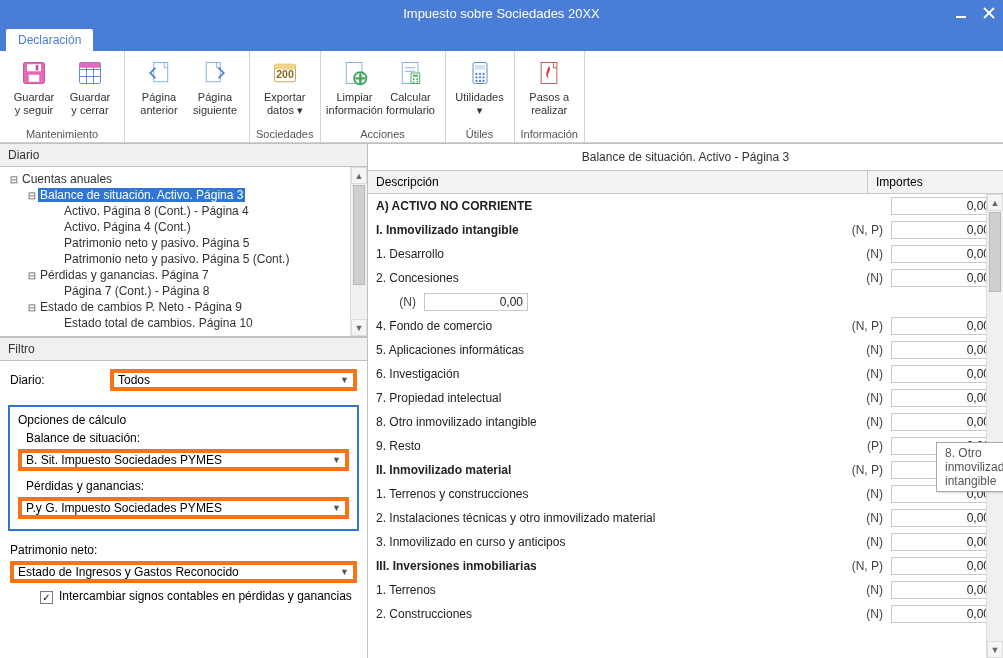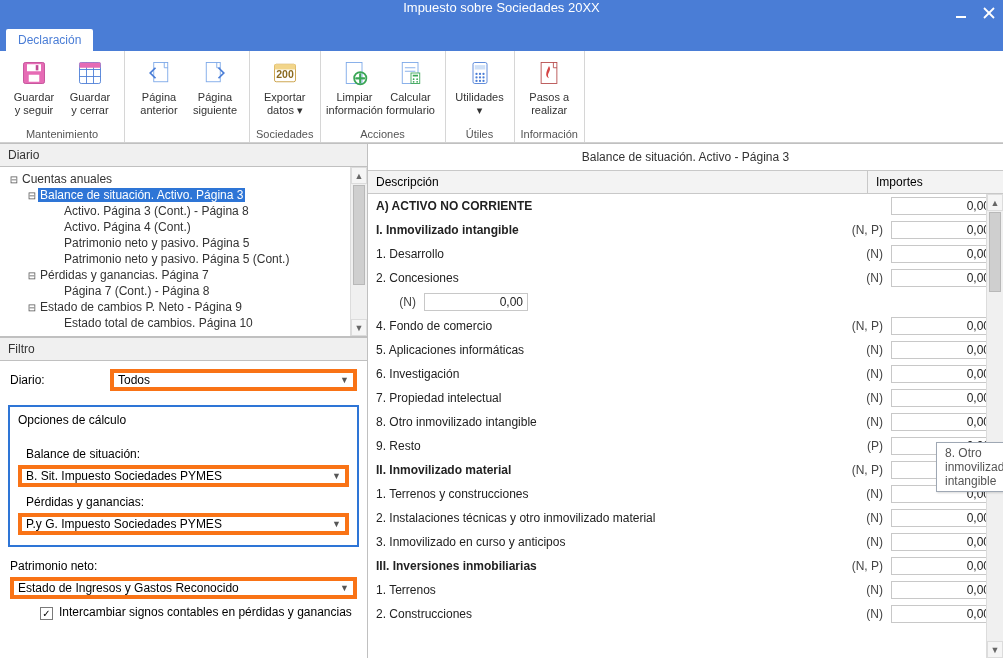--- a/index.html
+++ b/index.html
@@ -1,19 +1,19 @@
 <!DOCTYPE html>
 <html><head>
 <meta charset="utf-8">
 <style>
 * { margin: 0; padding: 0; box-sizing: border-box; font-family: "Segoe UI", Arial, sans-serif; font-size: 12px; }
 body { background: #fff; width: 1003px; height: 658px; overflow: hidden; display: flex; flex-direction: column; }
 
 
-.titlebar { background: #4a7dd6; color: #fff; height: 26px; display: flex; align-items: flex-start; justify-content: center; position: relative; }
+.titlebar { background: #4a7dd6; color: #fff; height: 26px; display: flex; align-items: center; justify-content: center; position: relative; }
 .titlebar-title { font-size: 13px; }
 .titlebar-controls { position: absolute; right: 0; top: 0; display: flex; }
 .titlebar-btn { width: 28px; height: 26px; display: flex; align-items: center; justify-content: center; color: #fff; font-size: 14px; cursor: pointer; }
 
 
 .tabs-row { background: #4a7dd6; height: 25px; display: flex; align-items: flex-end; padding-left: 6px; }
 .tab { background: #fff; color: #4a7dd6; padding: 4px 12px; border-radius: 2px 2px 0 0; font-size: 12px; }
 
 
 .ribbon { background: #fff; border-bottom: 1px solid #d0d0d0; height: 92px; display: flex; }
@@ -49,21 +49,21 @@
 
 
 .filtro-body { padding: 8px 10px; }
 .filtro-row { display: flex; align-items: center; gap: 10px; }
 .filtro-label { width: 90px; }
 .select { flex: 1; height: 22px; border: 4px solid #f97316; background: #fff; display: flex; align-items: center; justify-content: space-between; padding: 0 4px; cursor: pointer; }
 .select .caret { font-size: 9px; color: #555; }
 
 
 .opciones { margin: 6px 8px 8px; border: 2px solid #2e75d6; padding: 6px 8px 10px; }
-.opciones-title { margin-bottom: 20px; }
+.opciones-title { margin-bottom: 4px; }
 .opt-block { margin-bottom: 8px; }
 .opt-block .opt-label { margin-bottom: 4px; padding-left: 8px; }
 .opt-block .select { width: 100%; }
 
 .patrimonio { padding: 4px 10px 8px; }
 .patrimonio .opt-label { margin-bottom: 4px; }
 .checkbox-row { display: flex; align-items: flex-start; gap: 6px; padding: 6px 4px 0 30px; }
 .checkbox { width: 13px; height: 13px; border: 1px solid #7a7a7a; background: #fff; display: flex; align-items: center; justify-content: center; font-size: 10px; margin-top: 2px; flex: none; }
 
 
@@ -267,21 +267,21 @@
       <div class="tree-row indent-0">
           <span class="tree-toggle">⊟</span>
           <span class="tree-label">Cuentas anuales</span>
         </div>
         <div class="tree-row indent-1 selected">
           <span class="tree-toggle">⊟</span>
           <span class="tree-label">Balance de situación. Activo. Página 3</span>
         </div>
         <div class="tree-row indent-2">
           <span class="tree-toggle">&nbsp;</span>
-          <span class="tree-label">Activo. Página 3 (Cont.) - Página 8</span>
+          <span class="tree-label">Activo. Página 8 (Cont.) - Página 4</span>
         </div>
         <div class="tree-row indent-2">
           <span class="tree-toggle">&nbsp;</span>
           <span class="tree-label">Activo. Página 4 (Cont.)</span>
         </div>
         <div class="tree-row indent-2">
           <span class="tree-toggle">&nbsp;</span>
           <span class="tree-label">Patrimonio neto y pasivo. Página 5</span>
         </div>
         <div class="tree-row indent-2">

